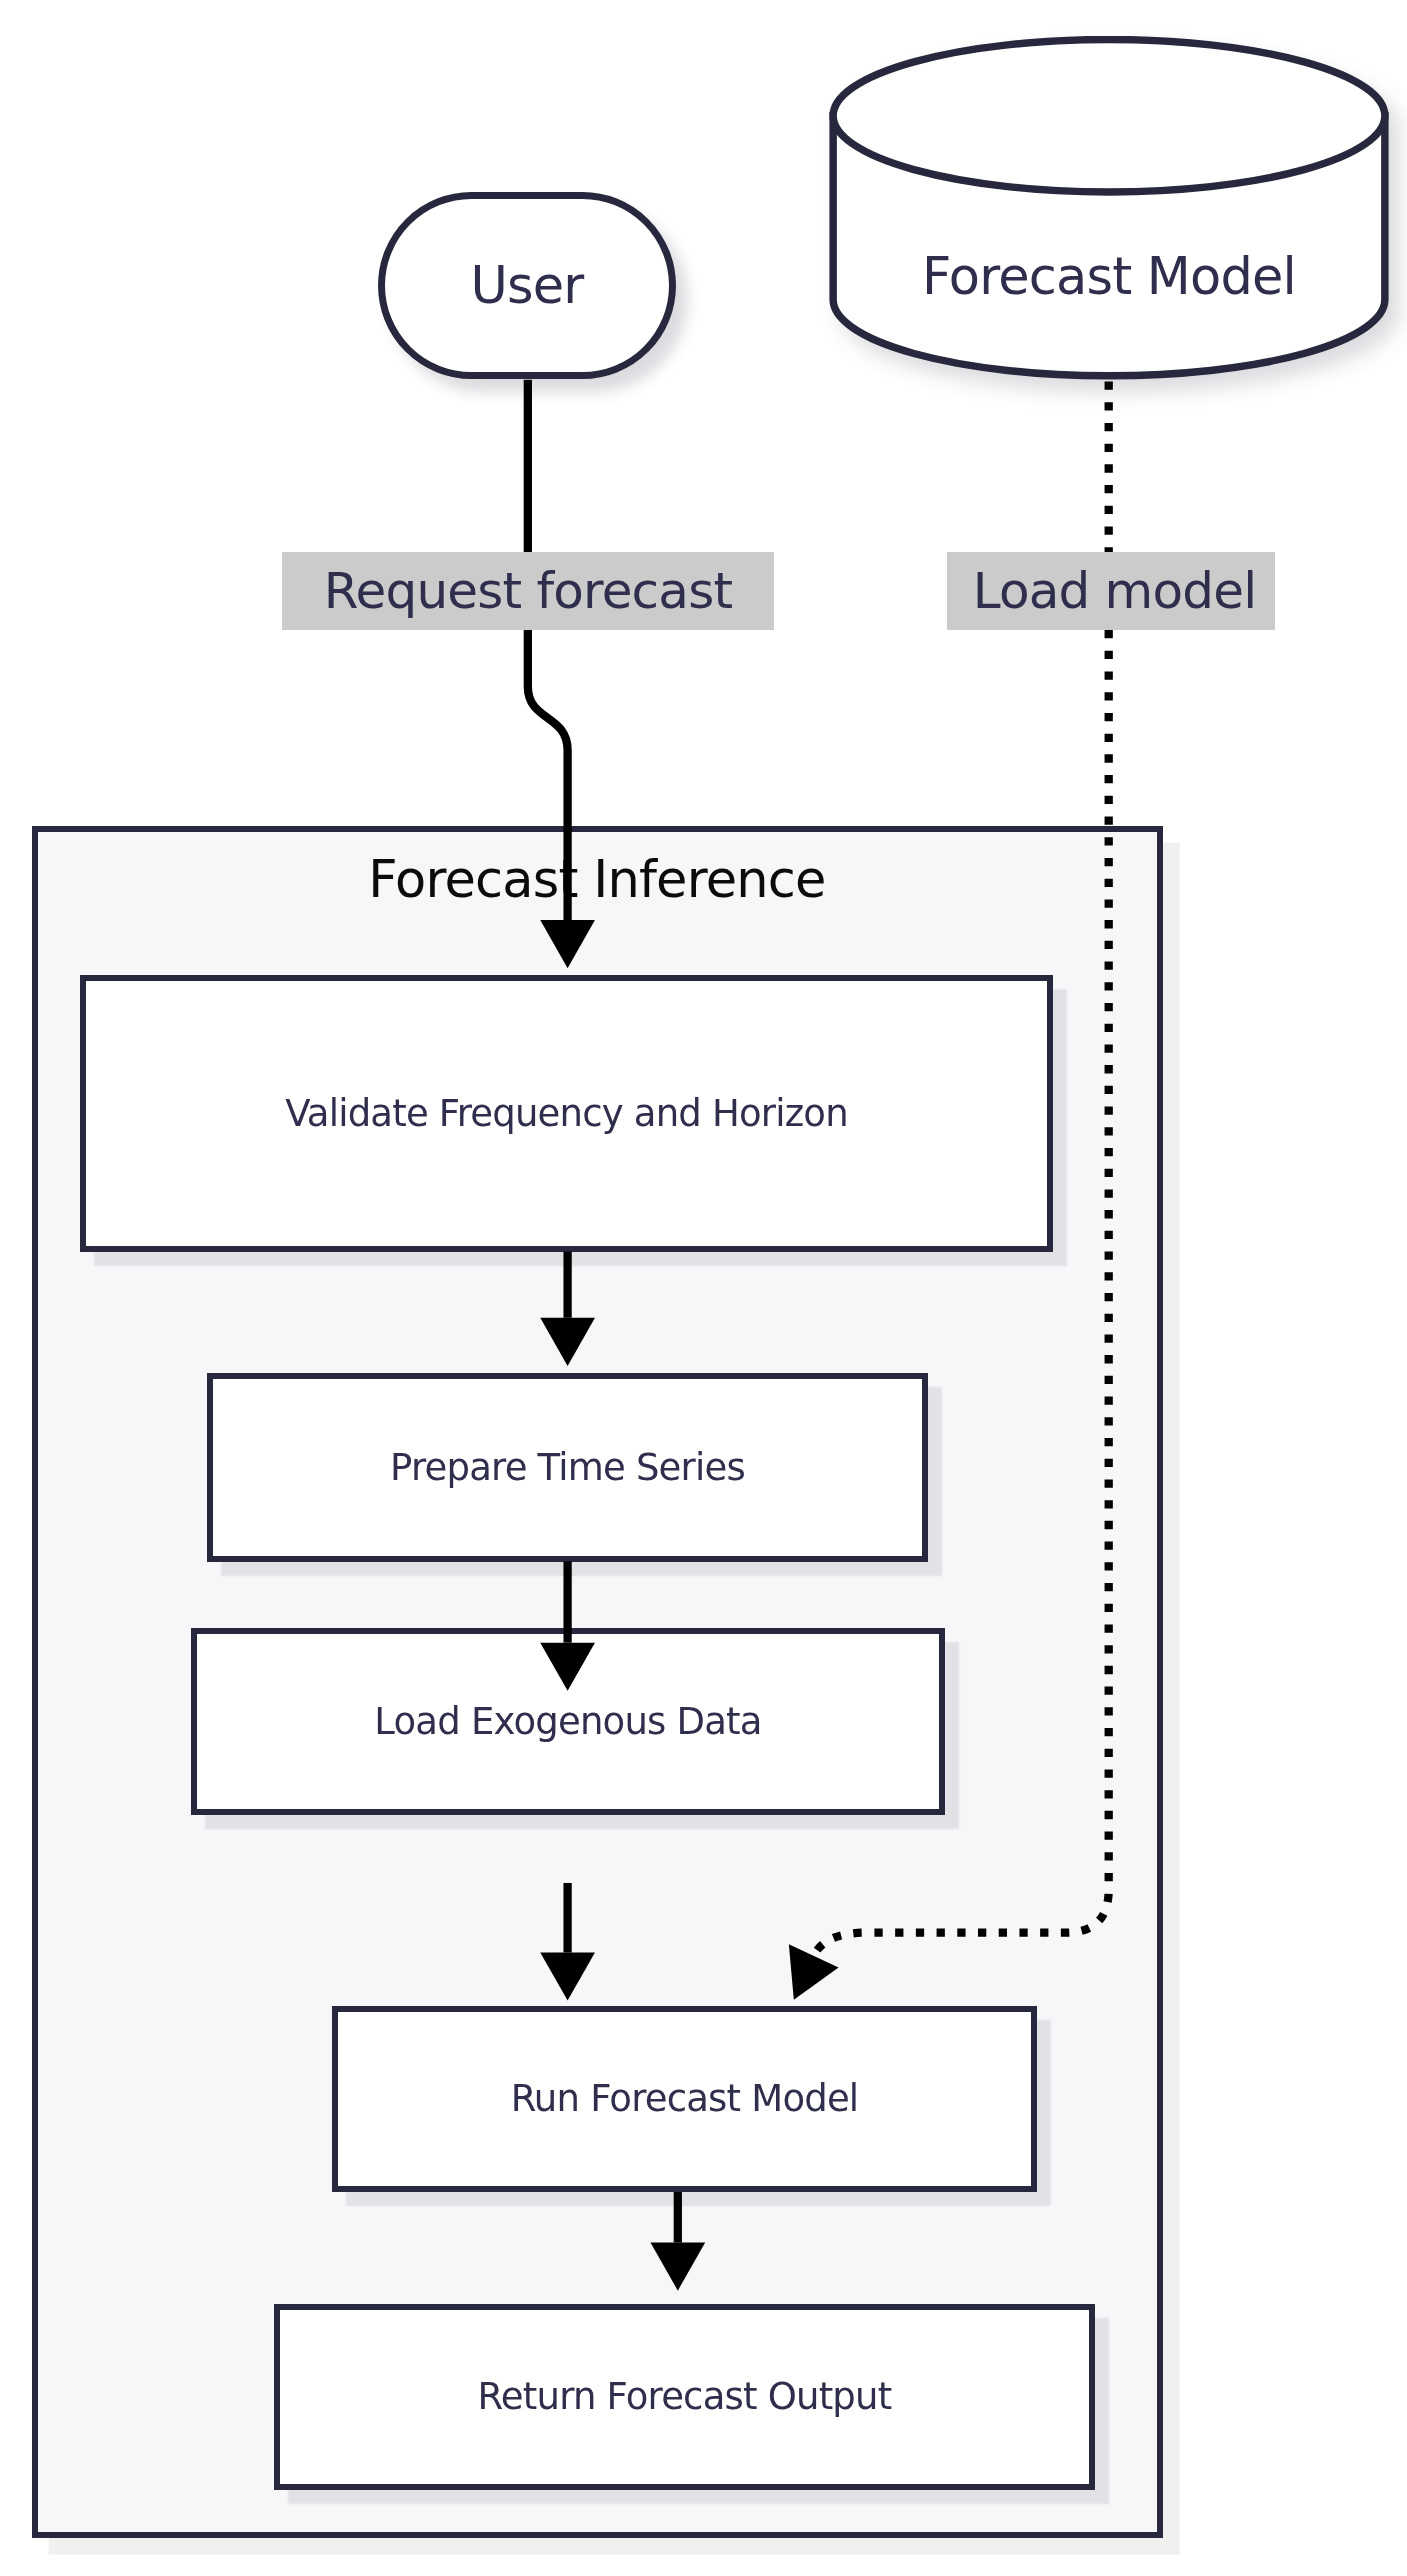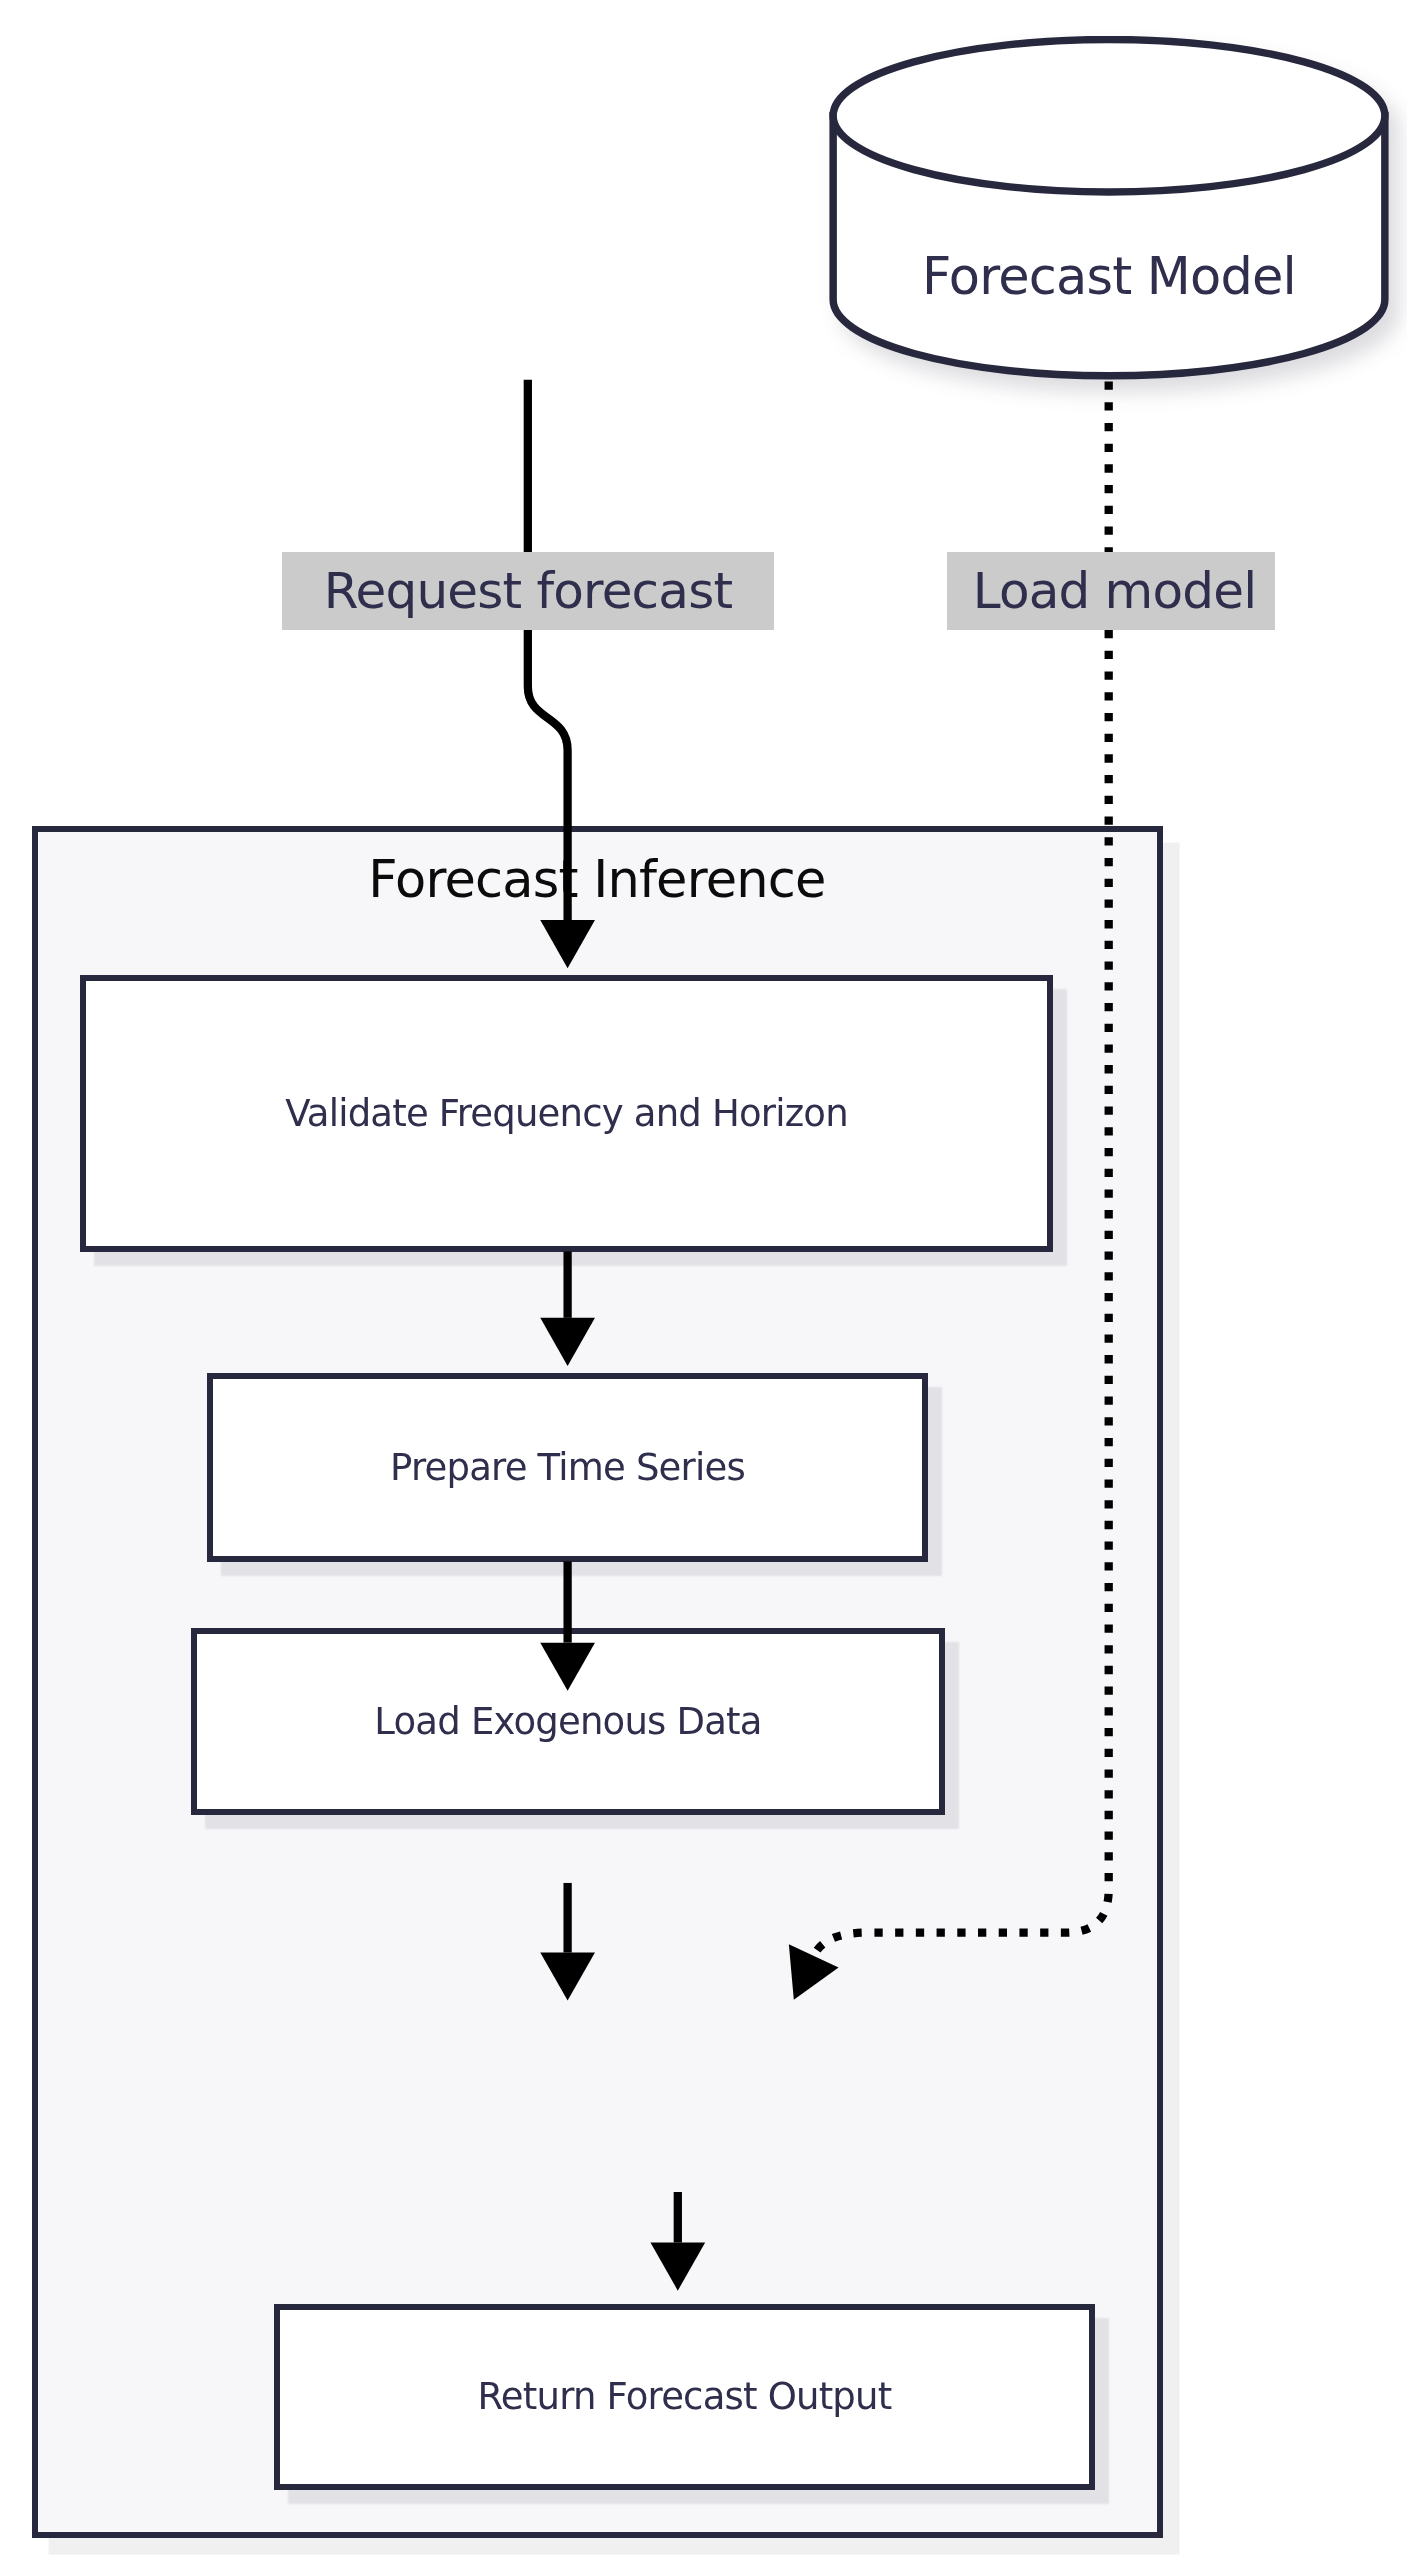--- a/index.html
+++ b/index.html
@@ -80,39 +80,45 @@
 </style>
 </head>
 <body>
 
 <div class="canvas">
 
   <div class="abs subgraph">
     <div class="subgraph-title">Forecast Inference</div>
   </div>
 
+  <div class="abs stadium">
+    <span class="lbl">User</span>
+  </div>
 
   <div class="abs cyl-wrap">
     <svg width="560" height="345" viewBox="0 0 676 416">
       <path d="M5,96 V318 A333,92 0 0 0 671,318 V96 Z" fill="#ffffff" stroke="#27273d" stroke-width="9"></path>
       <ellipse cx="338" cy="96" rx="333" ry="92" fill="#ffffff" stroke="#27273d" stroke-width="9"></ellipse>
     </svg>
     <div class="cyl-label">
       <span>Forecast Model</span>
     </div>
   </div>
 
   <div class="abs proc n-validate">
     <span class="lbl">Validate Frequency and Horizon</span>
   </div>
   <div class="abs proc n-prepare">
     <span class="lbl">Prepare Time Series</span>
   </div>
   <div class="abs proc n-loadexo">
     <span class="lbl">Load Exogenous Data</span>
+  </div>
+  <div class="abs proc n-run">
+    <span class="lbl">Run Forecast Model</span>
   </div>
   <div class="abs proc n-return">
     <span class="lbl">Return Forecast Output</span>
   </div>
 
   <svg class="edges" width="1407" height="2576" viewBox="0 0 1698 3108">
 
     <path d="M637,458 V828 C637,870 685,862 685,905 V1110" stroke-width="10"></path>
     <polygon points="652,1110 718,1110 685,1168"></polygon>
 

